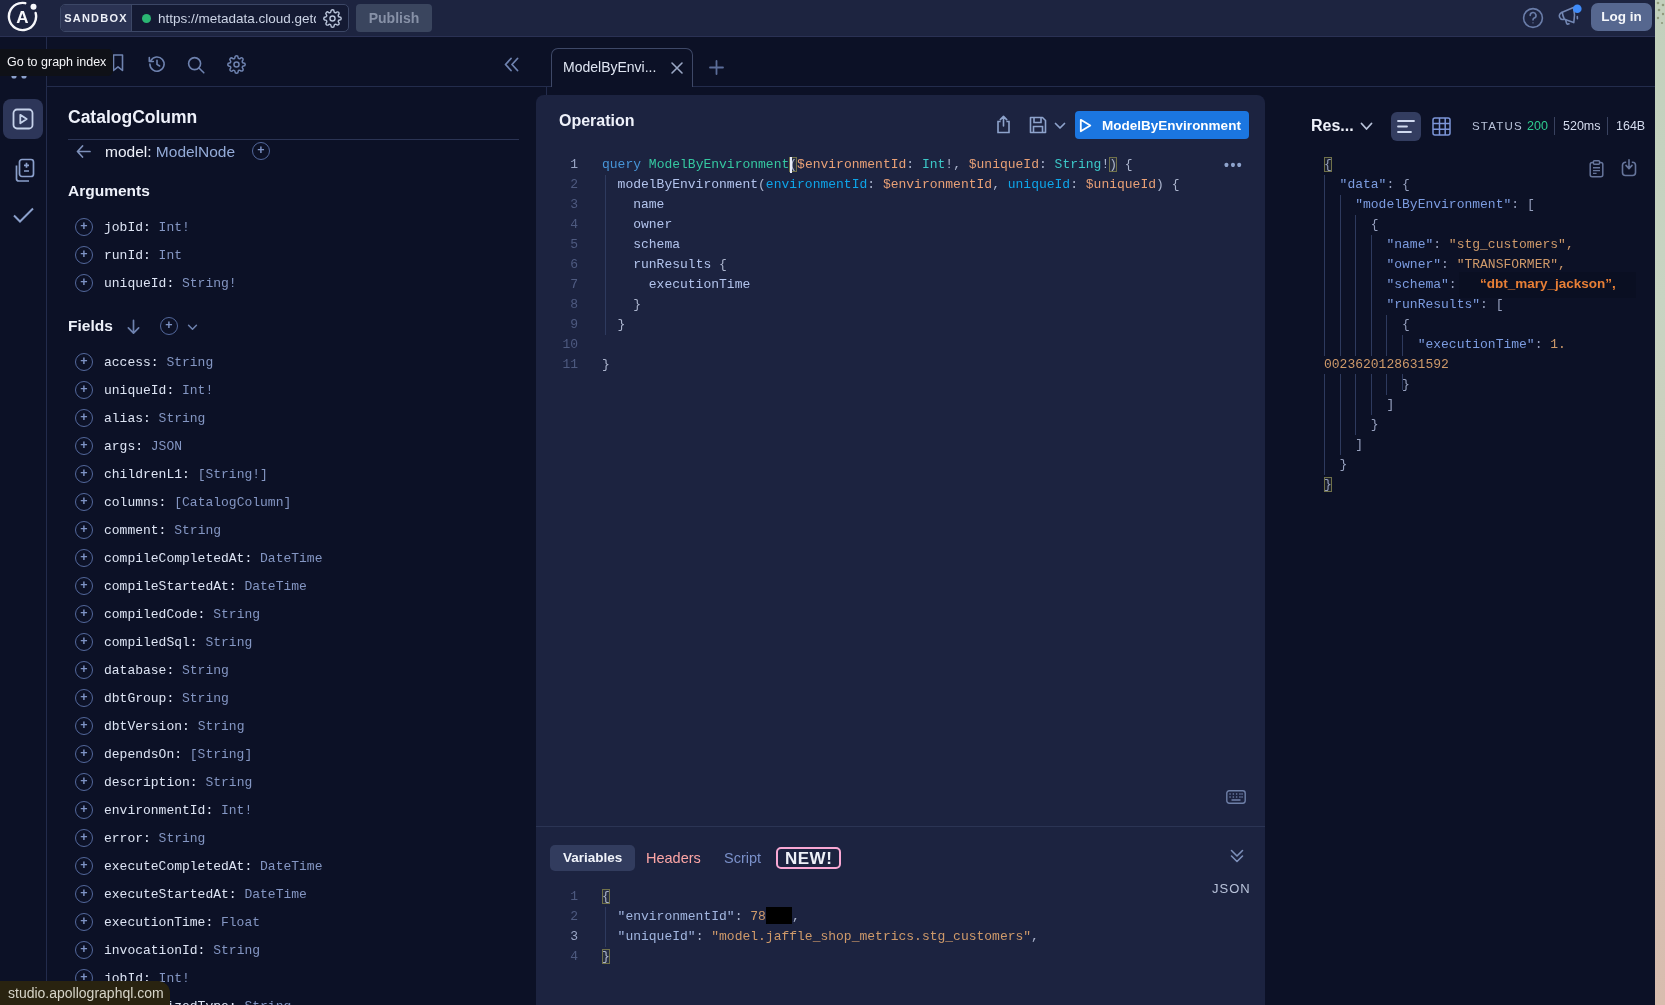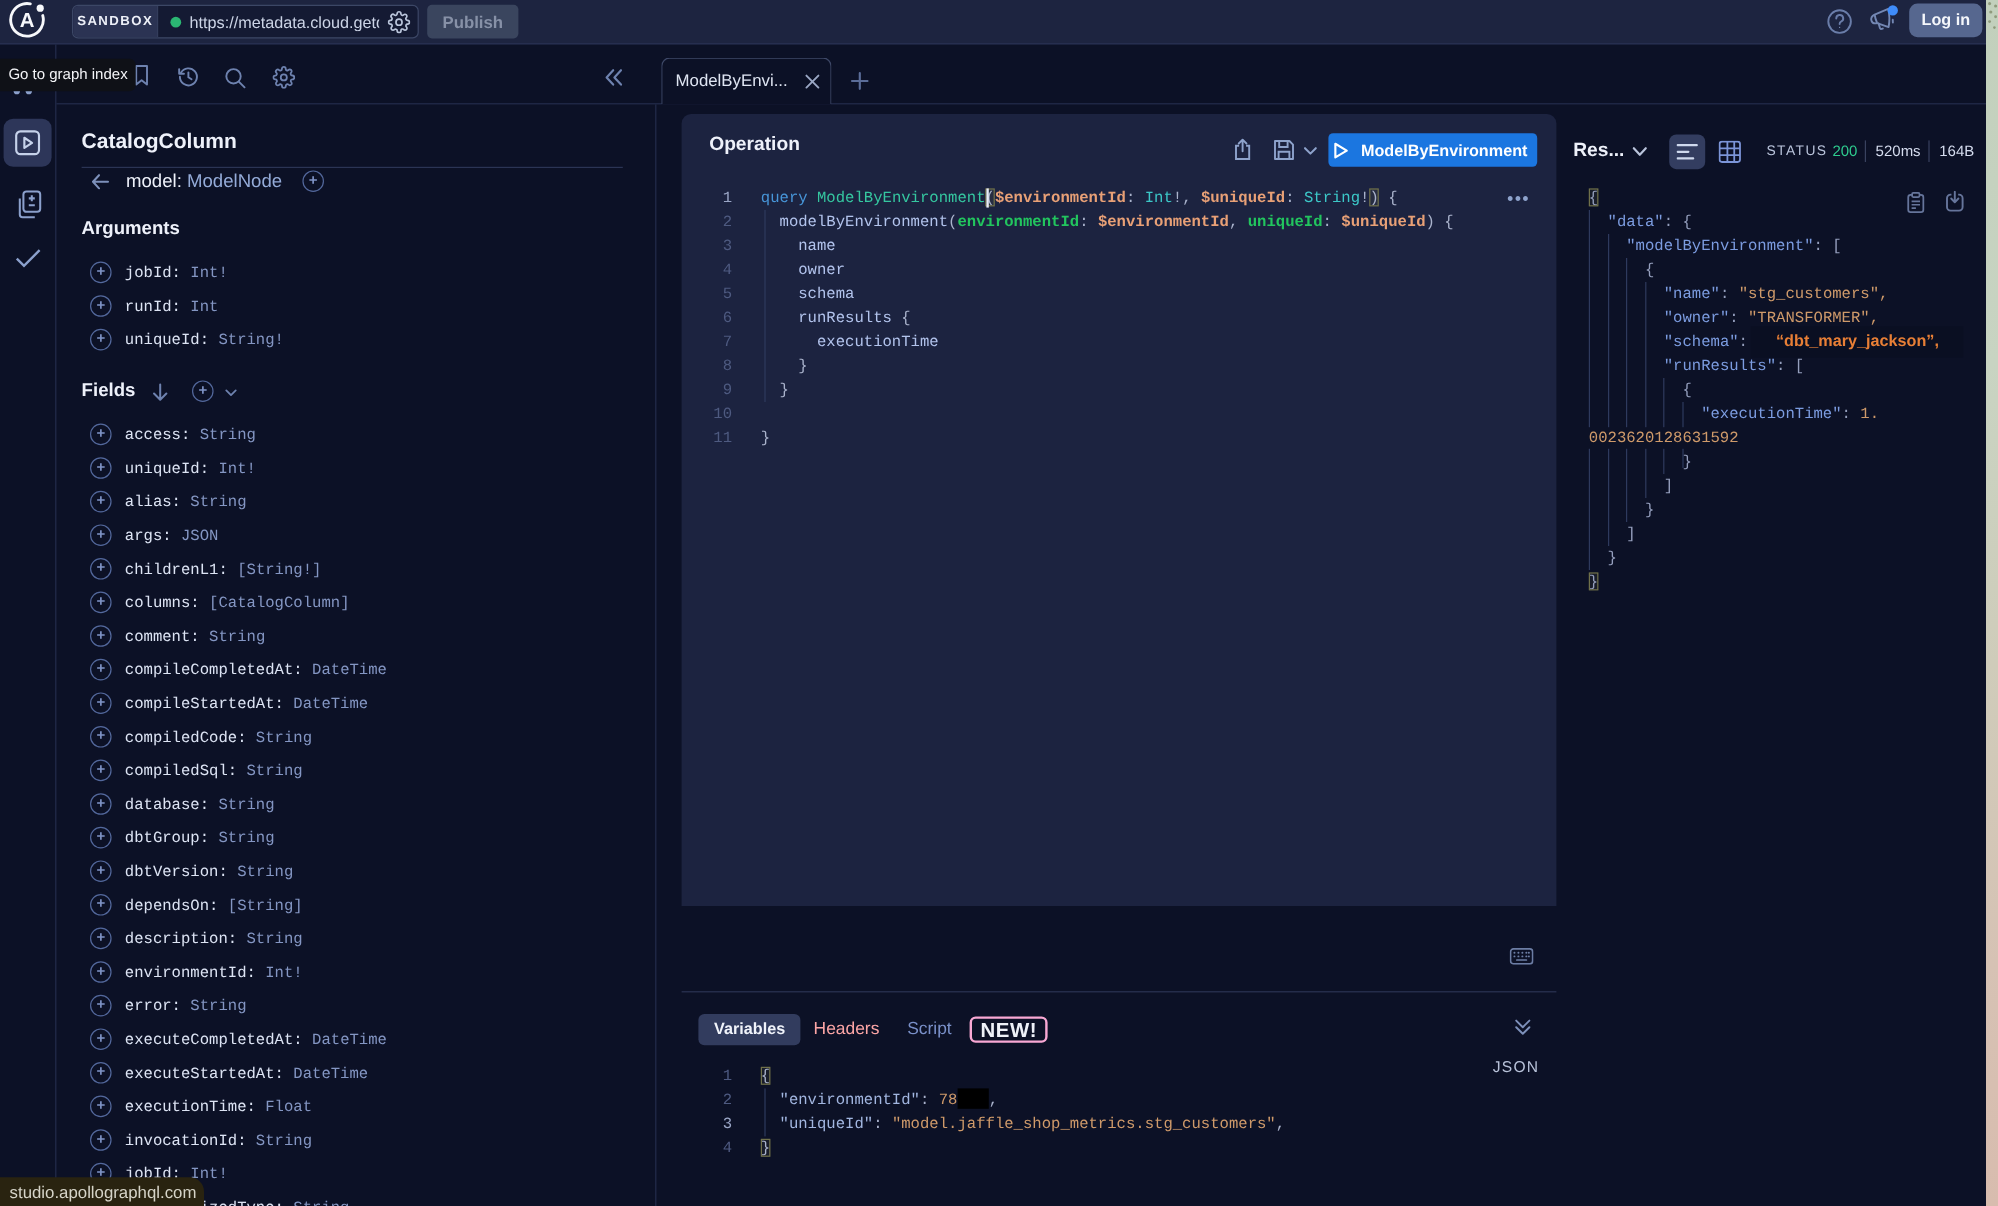--- a/index.html
+++ b/index.html
@@ -26,34 +26,34 @@
   
   .h1 { color:#eef1fa; font-weight:bold; font-size:17.5px; }
   .h2 { color:#eef1fa; font-weight:bold; font-size:15.5px; }
   .plus { display:inline-block; width:18px; height:18px; border:1.5px solid #53689c; border-radius:50%; color:#7e93c5; font-family:"Liberation Sans",sans-serif; font-size:12.5px; line-height:15px; text-align:center; font-weight:bold; }
   .fname { color:#dde4f4; }
   .ftype { color:#8496c3; }
   .frow { position:absolute; left:75px; height:28px; display:flex; align-items:center; gap:11px; font-family:"Liberation Mono",monospace; font-size:13px; }
 
   
   #tab { left:551px; top:48px; width:142px; height:39px; border:1px solid #3e4867; border-bottom:none; border-radius:7px 7px 0 0; background:#0c1126; color:#dfe5f2; font-size:14px; }
-  #oppanel { left:568px; top:95px; width:729px; height:660px; background:#1c2340; border-radius:8px 8px 0 0; }
+  #oppanel { left:536px; top:95px; width:729px; height:910px; background:#1c2340; border-radius:8px 8px 0 0; }
   #runbtn { left:539px; top:16px; width:174px; height:28px; background:#1b76e0; border-radius:4px; color:#fff; font-size:13.5px; font-weight:bold; display:flex; align-items:center; justify-content:center; gap:10px; padding-right:4px; }
   .lnum { position:absolute; color:#4e5a80; font-family:"Liberation Mono",monospace; font-size:13px; line-height:20px; text-align:right; width:20px; }
   .cline { position:absolute; font-family:"Liberation Mono",monospace; font-size:13px; line-height:20px; white-space:pre; color:#c6cee4; }
   .guide { position:absolute; width:1px; background:#2e3a5e; }
   .bx { outline:1px solid #70714a; outline-offset:-1px; background:rgba(120,120,70,.12); }
 
   
   .kw { color:#4795d8; } 
   .opn { color:#35c7a0; } 
   .vty { color:#3cc8c8; } 
-  .varg { color:#e8a076;font-weight:bold; } 
+  .varg { color:#e8a076; } 
   .fld { color:#b2c3ec; } 
-  .arg { color:#22c55e;font-weight:bold; } 
+  .arg { color:#0ea5e9; } 
   .pun { color:#aab3cc; } 
   .jkey { color:#7c9ce0; } .jkey2 { color:#a2b6e0; }
   .jstr { color:#cf9a6a; }
   .jpun { color:#959fbd; }
 
   
   #resp-h1 { left:1311px; top:117px; color:#eef1fa; font-weight:bold; font-size:16px; }
   #viewpill { left:1391px; top:112px; width:30px; height:29px; background:#333d60; border-radius:6px; }
   .stat { position:absolute; top:119px; font-size:12.5px; color:#b9c3da; }
   .statdiv { position:absolute; top:117px; width:1px; height:18px; background:#39425f; }

